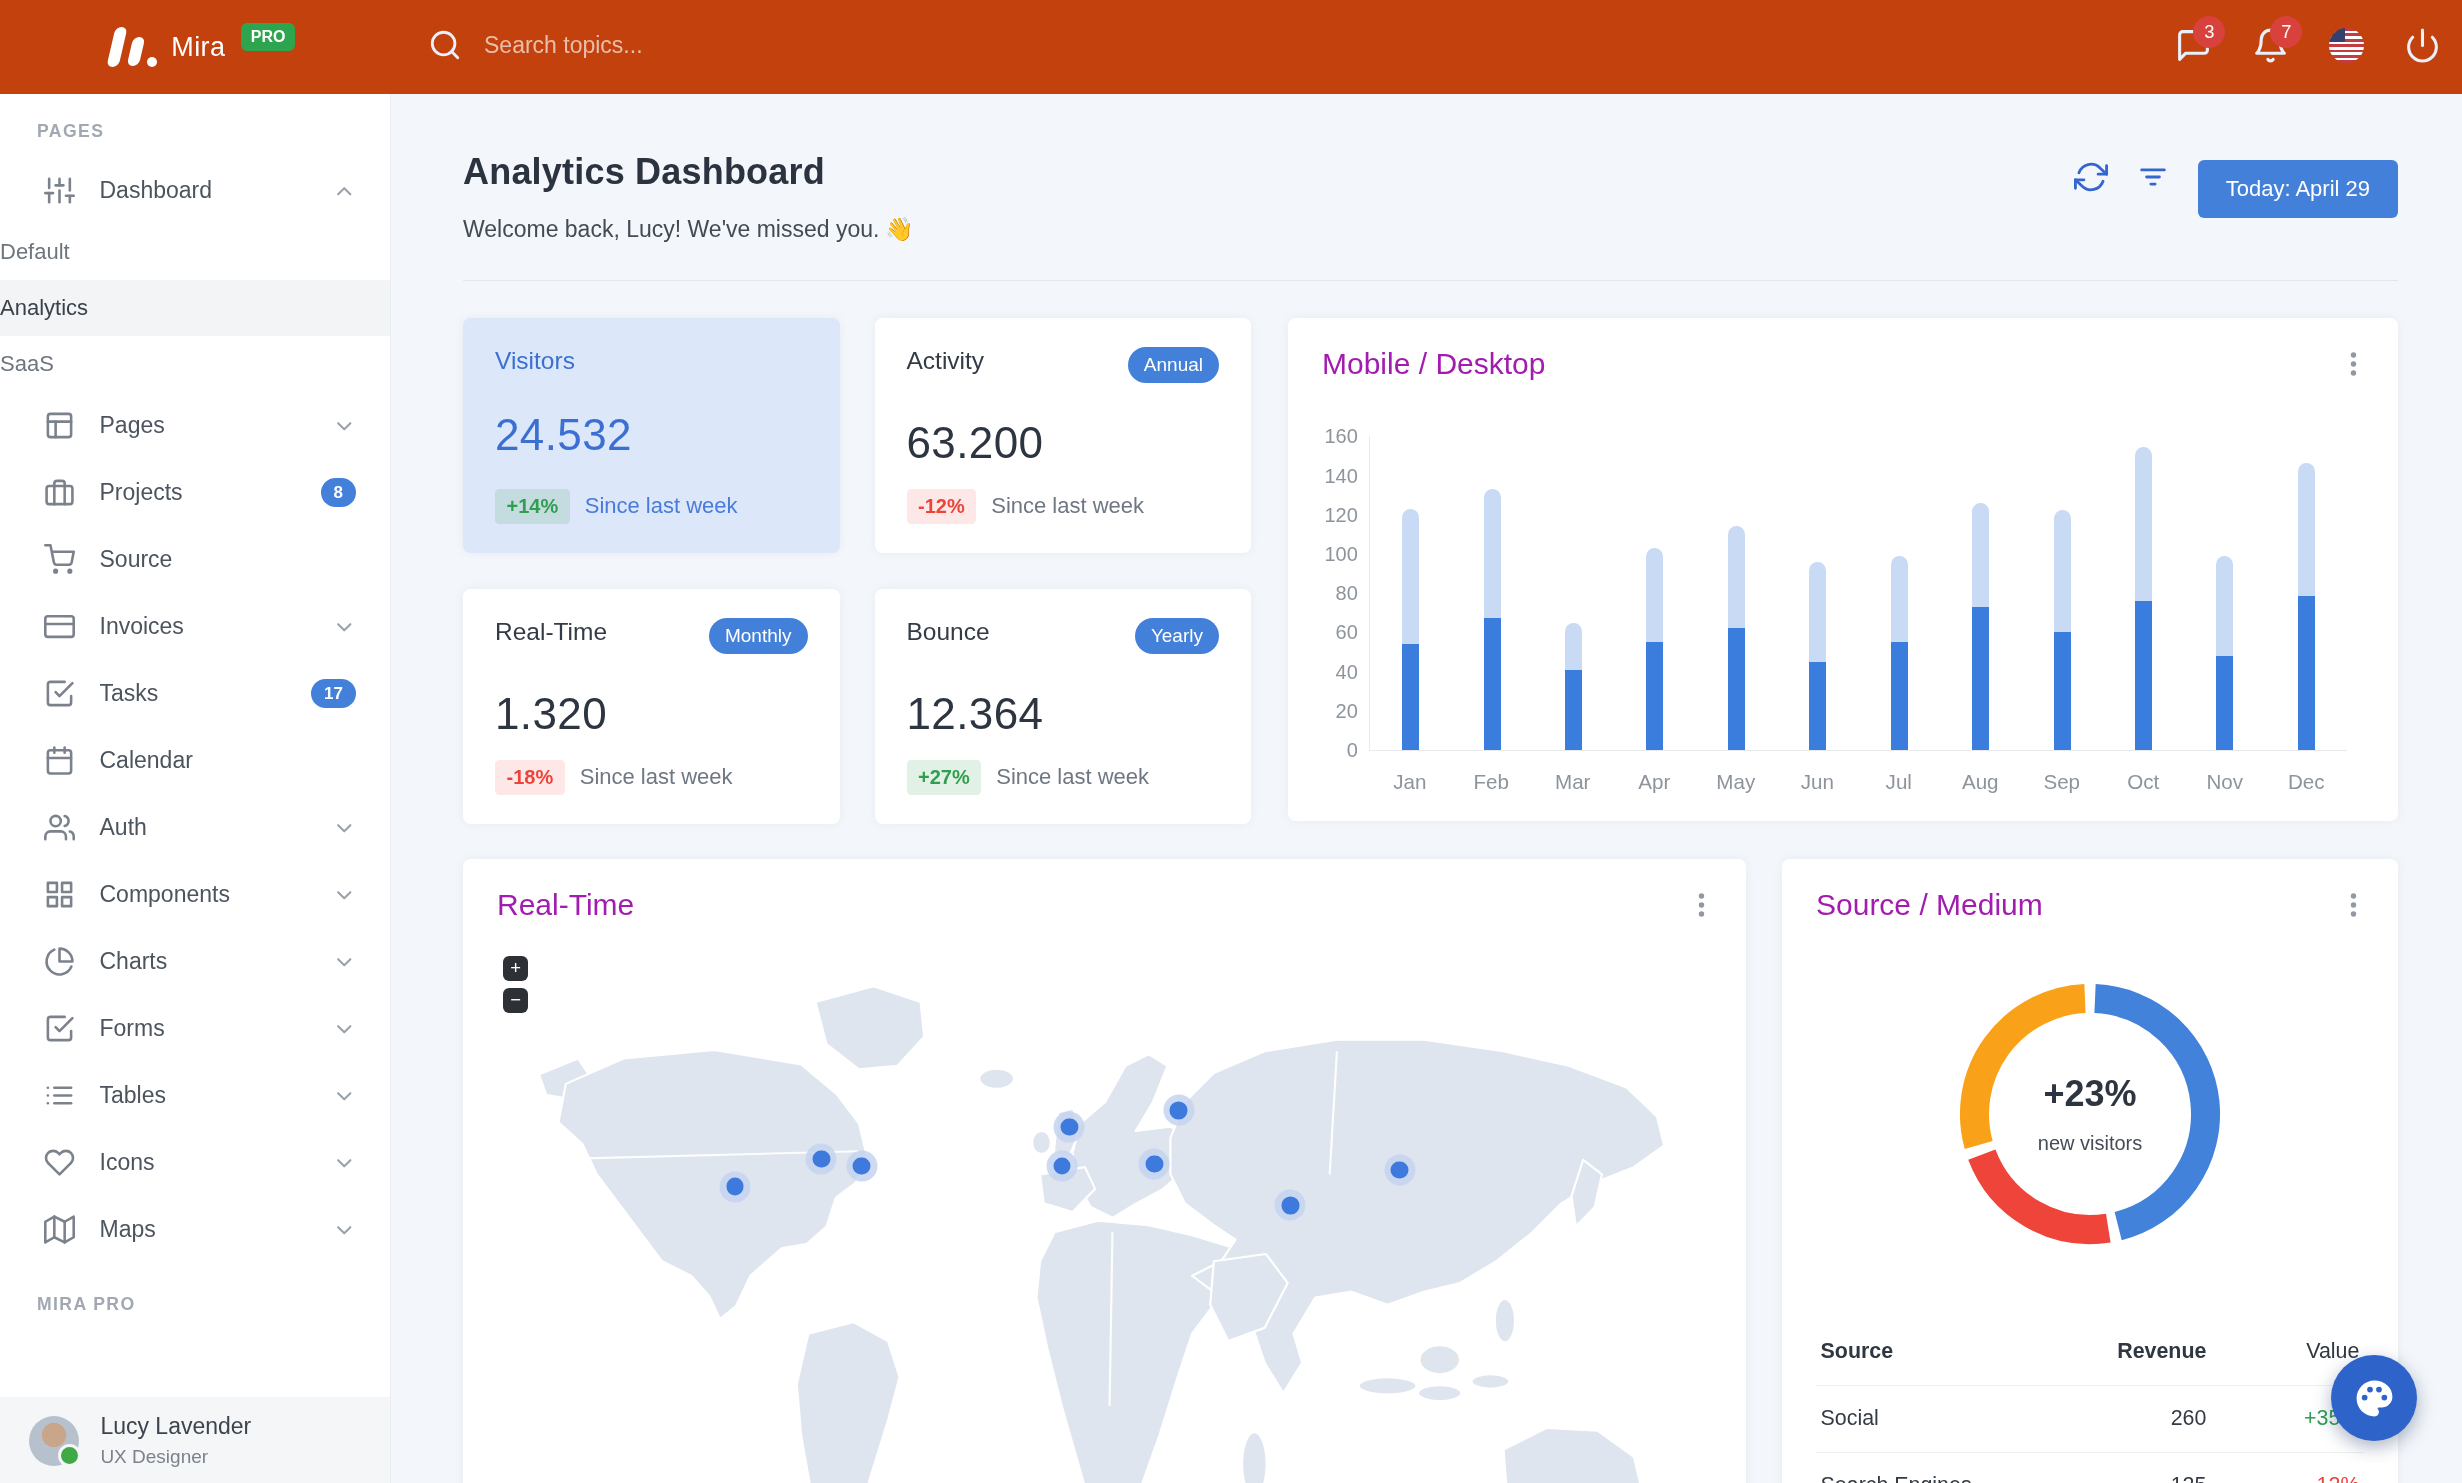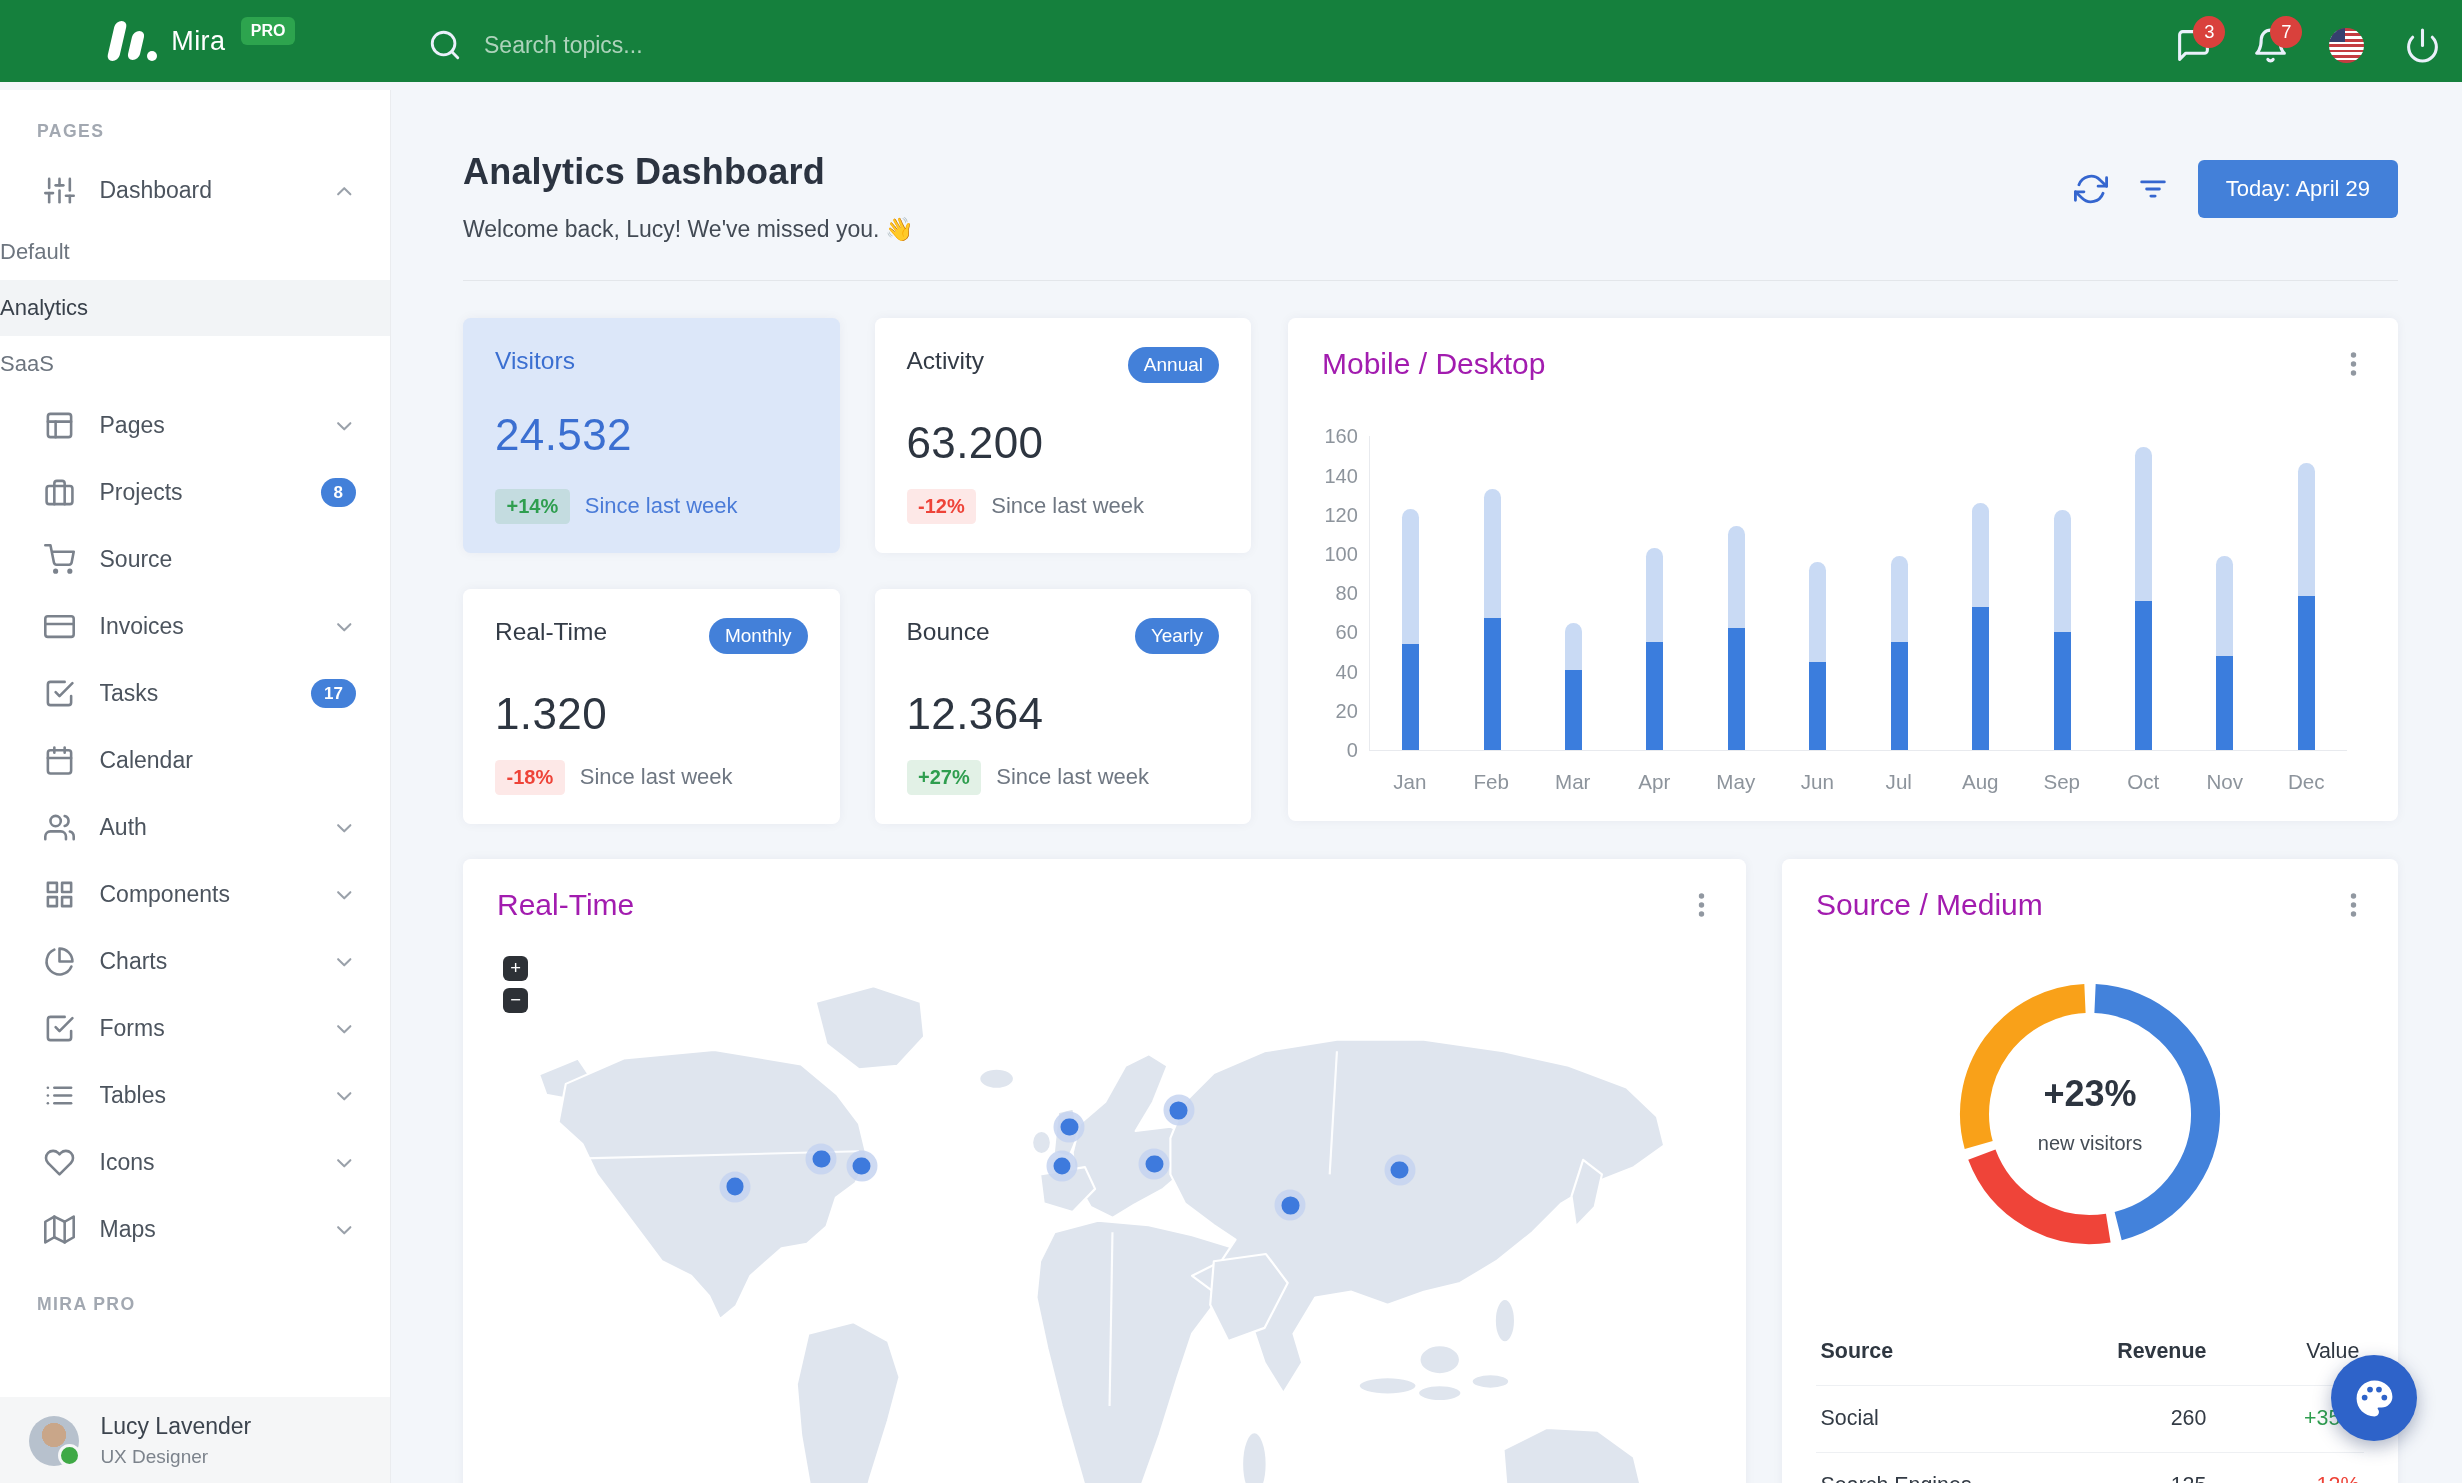--- a/index.html
+++ b/index.html
@@ -2,21 +2,21 @@
 <html style="font-size:12.2px"><head>
 <meta charset="utf-8">
 <style>
   html,body{margin:0;padding:0}
   body{
     width:2462px;height:1484px;overflow:hidden;position:relative;
     background:#f3f6fa;font-family:"Liberation Sans",sans-serif;
     -webkit-font-smoothing:antialiased;
   }
   
-  .navbar{position:absolute;top:0;left:0;right:0;height:82px;background:#15803d;z-index:20;display:flex;align-items:center}
+  .navbar{position:absolute;top:0;left:0;right:0;height:94px;background:#c2410c;z-index:20;display:flex;align-items:center}
   .brand{display:flex;align-items:center;gap:15.3px;padding-left:102px;cursor:pointer}
   .logo{width:54px;height:50px;position:relative}
   .logo i{position:absolute;background:#fff;border-radius:6.1px;width:11.5px;transform:skewX(-13deg)}
   .logo .b1{left:9.2px;top:4.6px;height:40px}
   .logo .b2{left:28px;top:15.3px;height:29px}
   .logo .dot{position:absolute;left:45px;top:35px;width:10px;height:10px;border-radius:50%;background:#fff}
   .brand-name{color:#fff;font-size:27px;font-weight:500;letter-spacing:0.4px}
   .brand-badge{background:#2da44e;color:#fff;font-size:16px;font-weight:700;padding:5.4px 10px;border-radius:6.1px;margin-top:-20px}
   .nav-search{position:absolute;left:428px;top:0;height:90px;display:flex;align-items:center;gap:20px;color:rgba(255,255,255,.85)}
   .nav-search input{background:transparent;border:none;outline:none;color:#fff;font-size:23px;width:367px;font-family:inherit}
@@ -42,21 +42,21 @@
   .avatar{width:50px;height:50px;border-radius:50%;position:relative;flex:none;
     background:radial-gradient(circle at 50% 38%,#c9a689 0 30%,#b7c1cd 31% 100%);}
   .avatar::after{content:"";position:absolute;right:-1.5px;bottom:-1.5px;width:17px;height:17px;border-radius:50%;background:#3fa946;border:3.1px solid #f5f6f7}
   .u-name{font-size:23px;color:#3c444e}
   .u-role{font-size:19px;color:#7c838c;margin-top:6.1px}
   
   .main{position:absolute;left:390px;top:90px;right:0;bottom:0;padding:61px 64px 0 73px;box-sizing:border-box}
   .page-header{position:relative}
   .h-title{font-size:36px;font-weight:600;color:#2b3340;letter-spacing:0.2px}
   .h-sub{font-size:23px;color:#424a54;margin-top:23px}
-  .h-actions{position:absolute;top:9.2px;right:0;display:flex;align-items:center;gap:28px}
+  .h-actions{position:absolute;top:9.2px;right:0;display:flex;gap:28px}
   .icon-link{width:34px;height:34px;color:#3566cf;cursor:pointer}
   .icon-link svg{width:34px;height:34px}
   .date-btn{background:#4380d9;color:#fff;border:none;font-size:22px;font-family:inherit;padding:16px 28px;border-radius:6.1px;cursor:pointer}
   .divider{border-bottom:1.5px solid #e3e6ea;margin-top:37px}
   
   .row1{display:grid;grid-template-columns:788px 1fr;gap:37px;margin-top:37px}
   .stat-grid{display:grid;grid-template-columns:1fr 1fr;gap:36px 35px}
   .card{background:#fff;border-radius:7.6px;box-shadow:0 0 10.7px rgba(30,40,70,.05);box-sizing:border-box;position:relative}
   .stat-card{padding:29px 32px;height:235px;display:flex;flex-direction:column}
   .stat-card.primary{background:#dce7f9}

